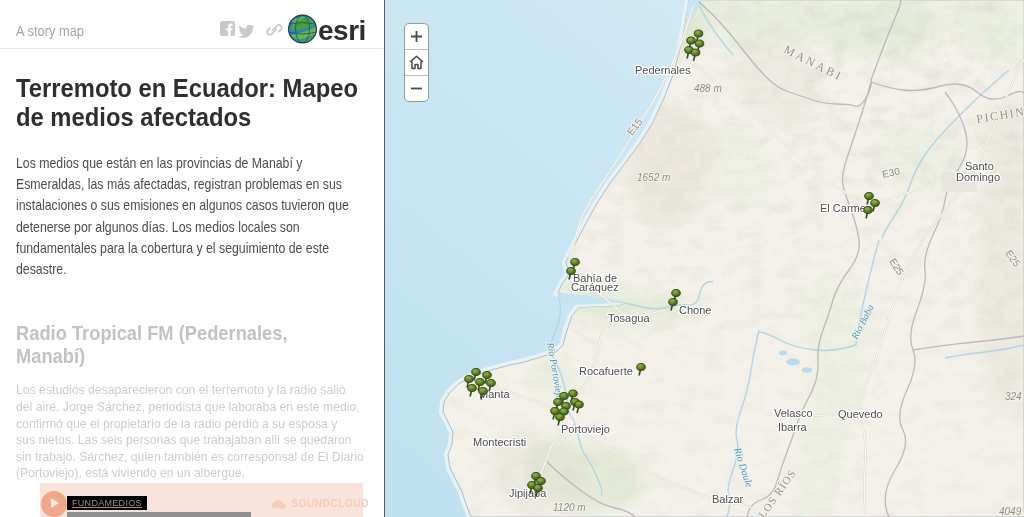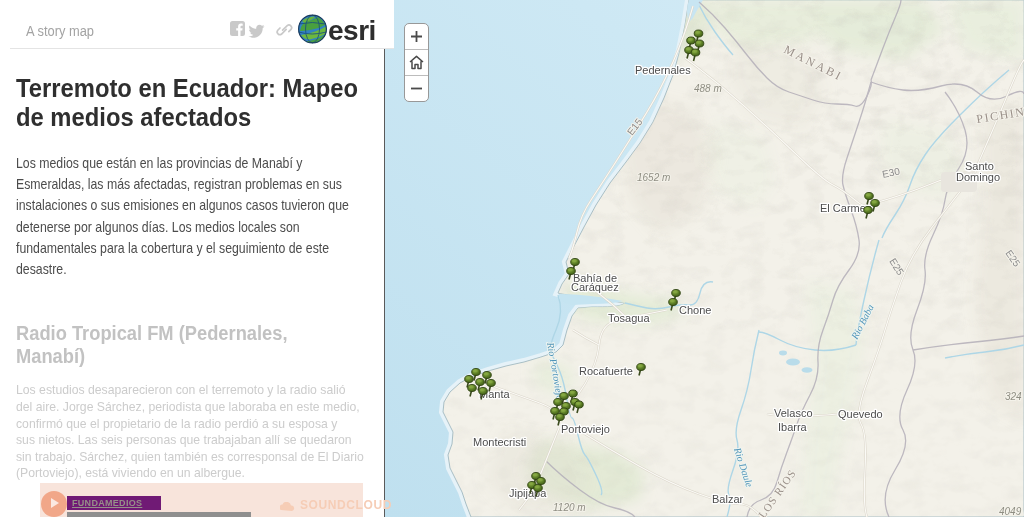--- a/index.html
+++ b/index.html
@@ -1,32 +1,32 @@
 <!DOCTYPE html>
 <html><head>
 <meta charset="utf-8">
 <style>
 html,body{margin:0;padding:0;}
 body{width:1024px;height:517px;overflow:hidden;font-family:"Liberation Sans",sans-serif;background:#fff;position:relative;}
 #panel{position:absolute;left:0;top:0;width:385px;height:517px;background:#fff;border-right:1px solid #5a5a5a;box-sizing:border-box;}
-#phead{position:absolute;left:0;top:0;width:384px;height:48px;border-bottom:1px solid #e4e4e4;background:#fff;margin-left:10px;}
+#phead{position:absolute;left:0;top:0;width:384px;height:48px;border-bottom:1px solid #e4e4e4;background:#fff;}
 #asm{position:absolute;left:16px;top:23px;font-size:14px;color:#a3a3a3;transform:scaleX(0.92);transform-origin:0 0;}
 #icons{position:absolute;left:220px;top:21px;}
 #esrilogo{position:absolute;left:288px;top:13px;}
 .ln{white-space:nowrap;}
 #title{position:absolute;left:16px;top:74px;font-size:26px;line-height:29px;font-weight:700;color:#2f2f2f;transform:scaleX(0.915);transform-origin:0 0;}
 #para1{position:absolute;left:16px;top:152.8px;font-size:14.5px;line-height:21.3px;color:#4c4c4c;transform:scaleX(0.848);transform-origin:0 0;}
 #h2f{position:absolute;left:16px;top:321.5px;font-size:20px;line-height:23px;font-weight:700;color:#c2c2c2;transform:scaleX(0.915);transform-origin:0 0;}
 #para2{position:absolute;left:16px;top:382.4px;font-size:13px;line-height:16.6px;color:#cccccc;transform:scaleX(0.94);transform-origin:0 0;}
 #sc{position:absolute;left:40px;top:483px;width:323px;height:34px;background:#f8e4db;}
 #scplay{position:absolute;left:1px;top:8px;width:26px;height:26px;border-radius:50%;background:#f1a789;}
 #scplay:after{content:"";position:absolute;left:10px;top:7px;border-left:8px solid #fbe9e2;border-top:5.5px solid transparent;border-bottom:5.5px solid transparent;}
-#scfund{position:absolute;left:27px;top:13px;font-size:9px;font-weight:700;color:#969089;background:#701a75;padding:2px 19px 2px 5px;text-decoration:underline;letter-spacing:0.3px;}
+#scfund{position:absolute;left:27px;top:13px;font-size:9px;font-weight:400;color:#969089;background:#000000;padding:2px 5px 2px 5px;text-decoration:underline;letter-spacing:0.3px;}
 #scbar{position:absolute;left:27px;top:29px;width:184px;height:8px;background:#8f8f8f;}
-#sccloud{position:absolute;left:240px;top:15px;white-space:nowrap;font-size:12px;font-weight:700;color:#f6cdb6;letter-spacing:0.6px;}
+#sccloud{position:absolute;left:232px;top:15px;white-space:nowrap;font-size:10px;font-weight:700;color:#f6cdb6;letter-spacing:0.6px;}
 #sccloud svg{vertical-align:-2px;}
 #map{position:absolute;left:385px;top:0;width:595px;height:517px;}
 #ctrl{position:absolute;left:19px;top:23px;width:25px;background:#fff;border:1px solid #989898;border-radius:5px;box-sizing:border-box;}
 .cbtn{width:23px;height:25px;position:relative;}
 .cbtn+.cbtn{border-top:1px solid #bcbcbc;}
 .cbtn svg{position:absolute;left:5px;top:6px;}
 </style>
 </head>
 <body>
 <div id="map">

